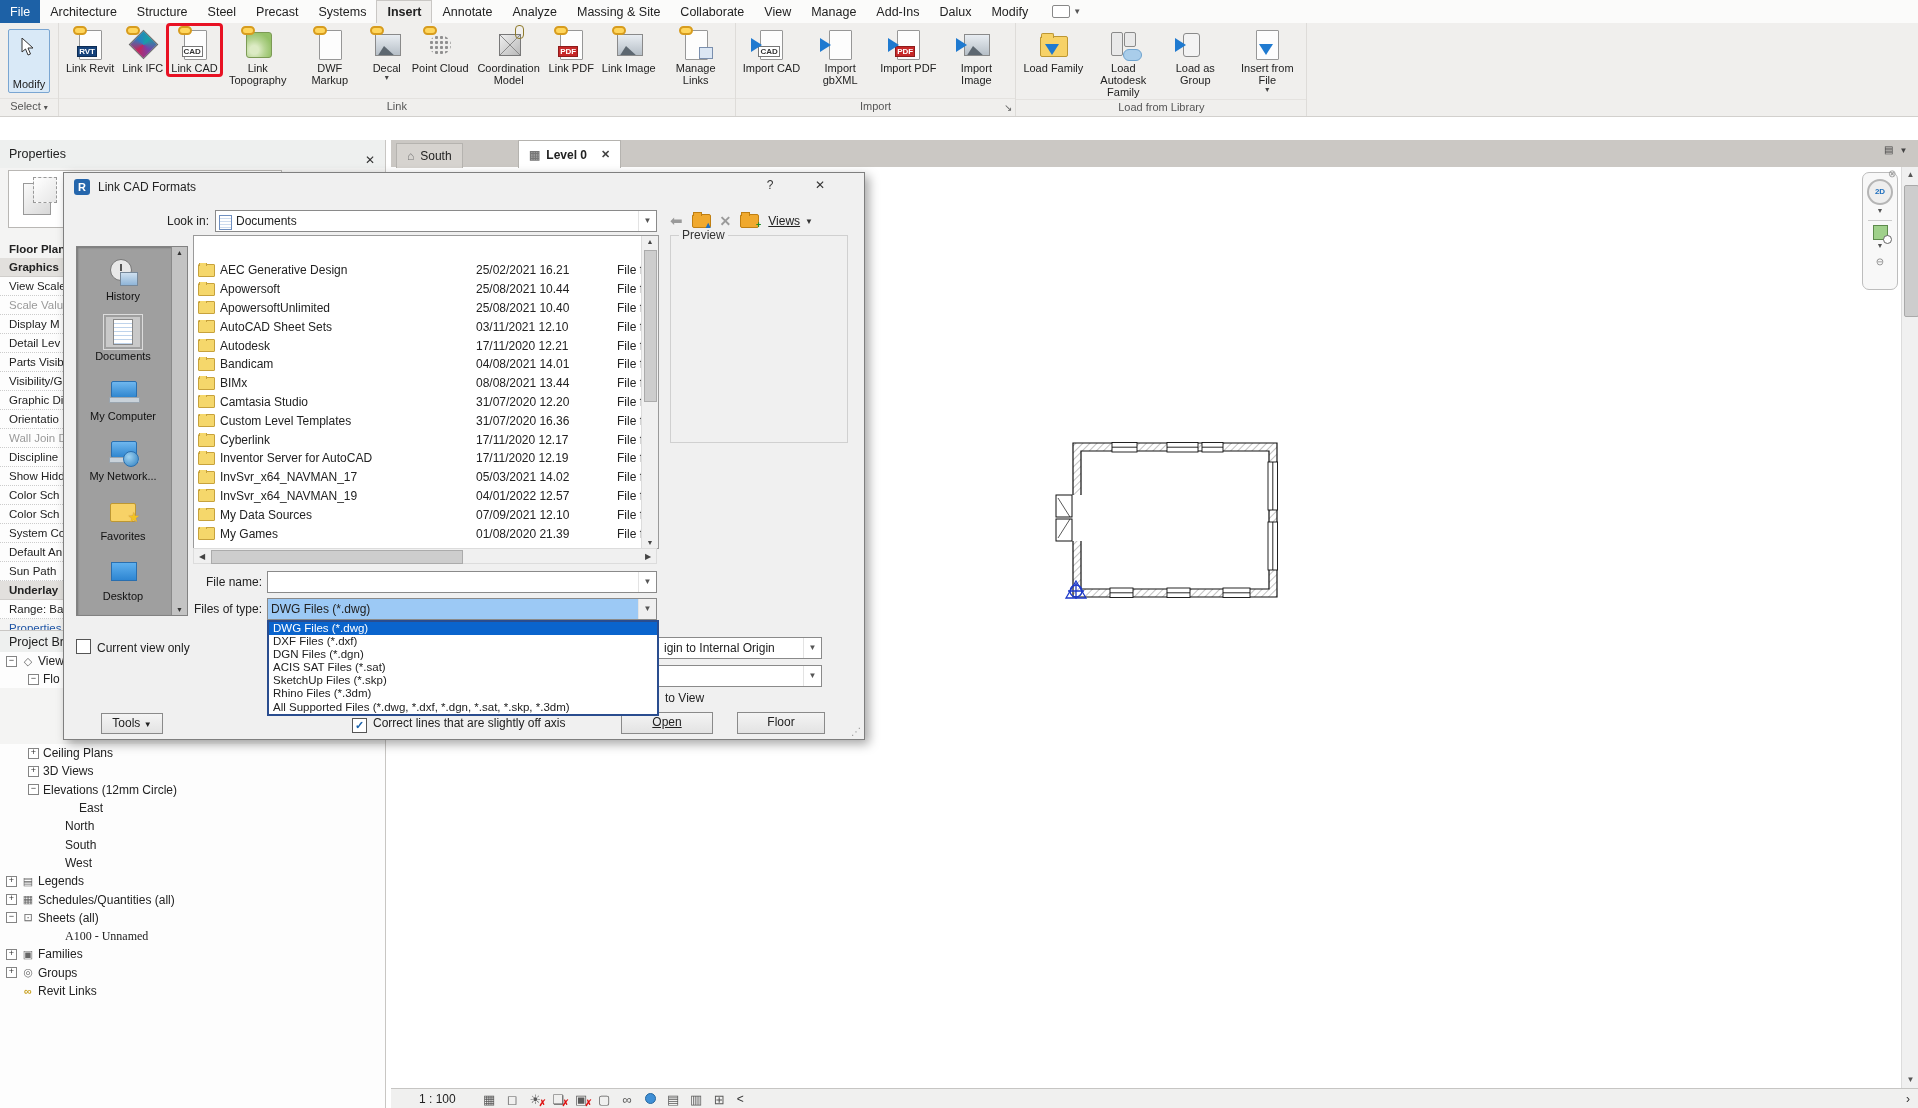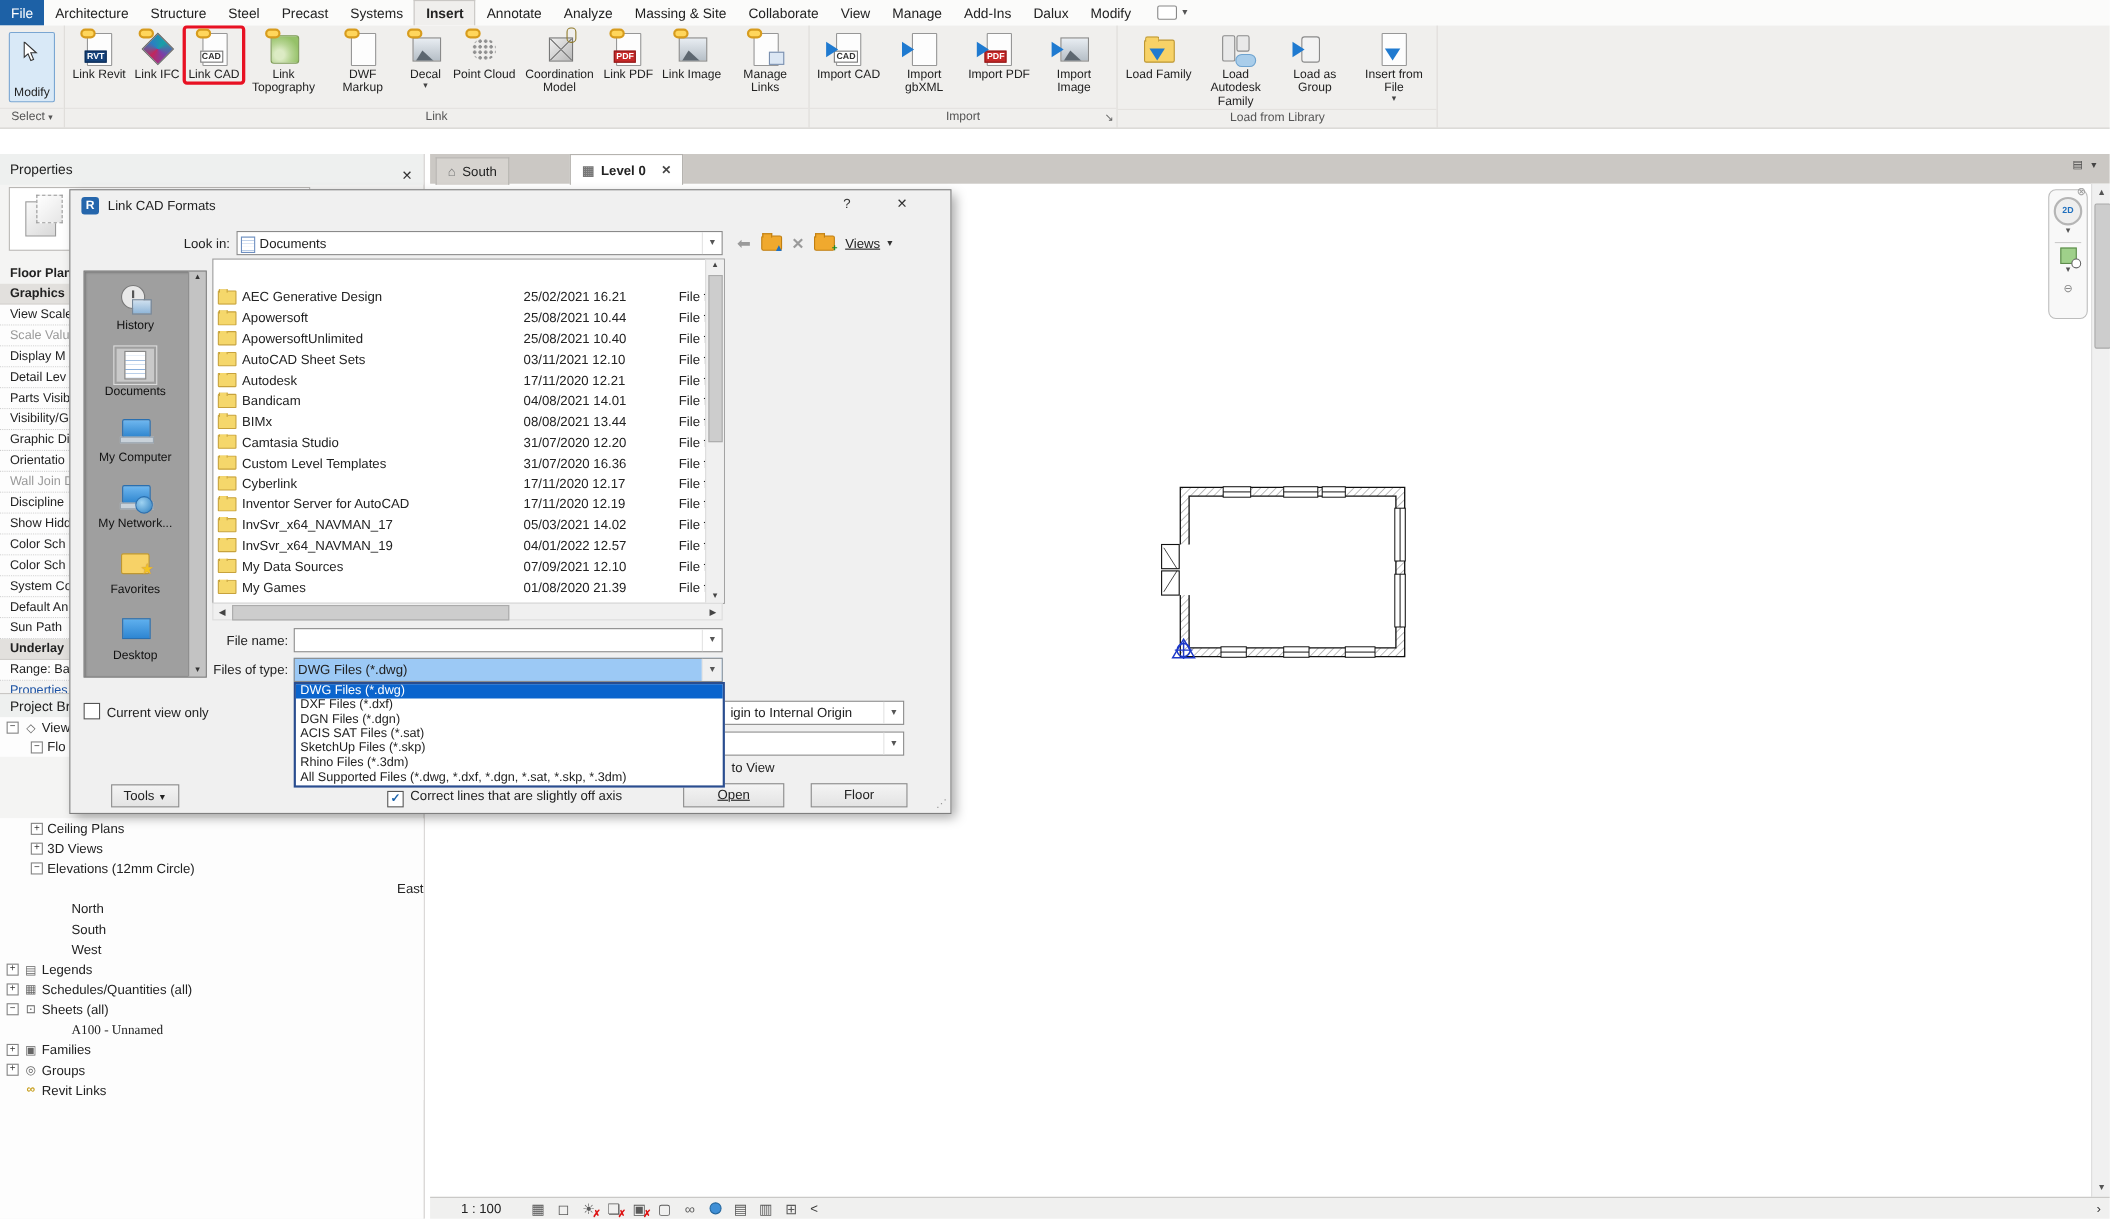--- a/index.html
+++ b/index.html
@@ -421,21 +421,21 @@
         <span>Ceiling Plans</span>
       </div>
       <div class="titem" style="padding-left: 28px;">
         <span class="texp">+</span>
         <span>3D Views</span>
       </div>
       <div class="titem" style="padding-left: 28px;">
         <span class="texp">−</span>
         <span>Elevations (12mm Circle)</span>
       </div>
-      <div class="titem" style="padding-left: 64px; justify-content: flex-end;">
+      <div class="titem" style="padding-left: 64px;">
         <span style="width: 15px; flex: 0 0 auto;"></span>
         <span>East</span>
       </div>
       <div class="titem" style="padding-left: 50px;">
         <span style="width: 15px; flex: 0 0 auto;"></span>
         <span>North</span>
       </div>
       <div class="titem" style="padding-left: 50px;">
         <span style="width: 15px; flex: 0 0 auto;"></span>
         <span>South</span>
@@ -613,20 +613,23 @@
     <span class="tbico" style="font-size:14px;font-weight:bold">✕</span>
     <span class="tbico folder">
         <span class="mark" style="color:#1d8a27">+</span>
       </span>
     <span id="views-btn">
       <span style="text-decoration:underline 0.5px">Views</span>
         <span class="car">▼</span>
     </span>
   </div>
 
+  <div id="preview-box">
+    <span id="preview-lbl">Preview</span>
+  </div>
 
   <div id="places">
     <div id="places-scroll">
       <div class="a" style="top:2px">▲</div>
       <div class="a" style="bottom:2px">▼</div>
     </div>
   <div class="place" style="top: 10px;">
         <div class="pico">
           <span class="pi-clock"></span>
           <span class="pi-pic2"></span>
@@ -735,21 +738,21 @@
         </div>
         <div class="frow">
           <div class="fcell" style="width: 276px; display: flex; align-items: center; padding-left: 0px;">
             <span class="ficon"></span>
             <span>Custom Level Templates</span>
           </div>
           <div class="fcell" style="width: 141px;">31/07/2020 16.36</div>
           <div class="fcell" style="width: 31px;">File fo</div>
         </div>
         <div class="frow">
-          <div class="fcell" style="width: 276px; display: flex; align-items: flex-start; padding-left: 0px;">
+          <div class="fcell" style="width: 276px; display: flex; align-items: flex-end; padding-left: 0px;">
             <span class="ficon"></span>
             <span>Cyberlink</span>
           </div>
           <div class="fcell" style="width: 141px;">17/11/2020 12.17</div>
           <div class="fcell" style="width: 31px;">File fo</div>
         </div>
         <div class="frow">
           <div class="fcell" style="width: 276px; display: flex; align-items: center; padding-left: 0px;">
             <span class="ficon"></span>
             <span>Inventor Server for AutoCAD</span>

